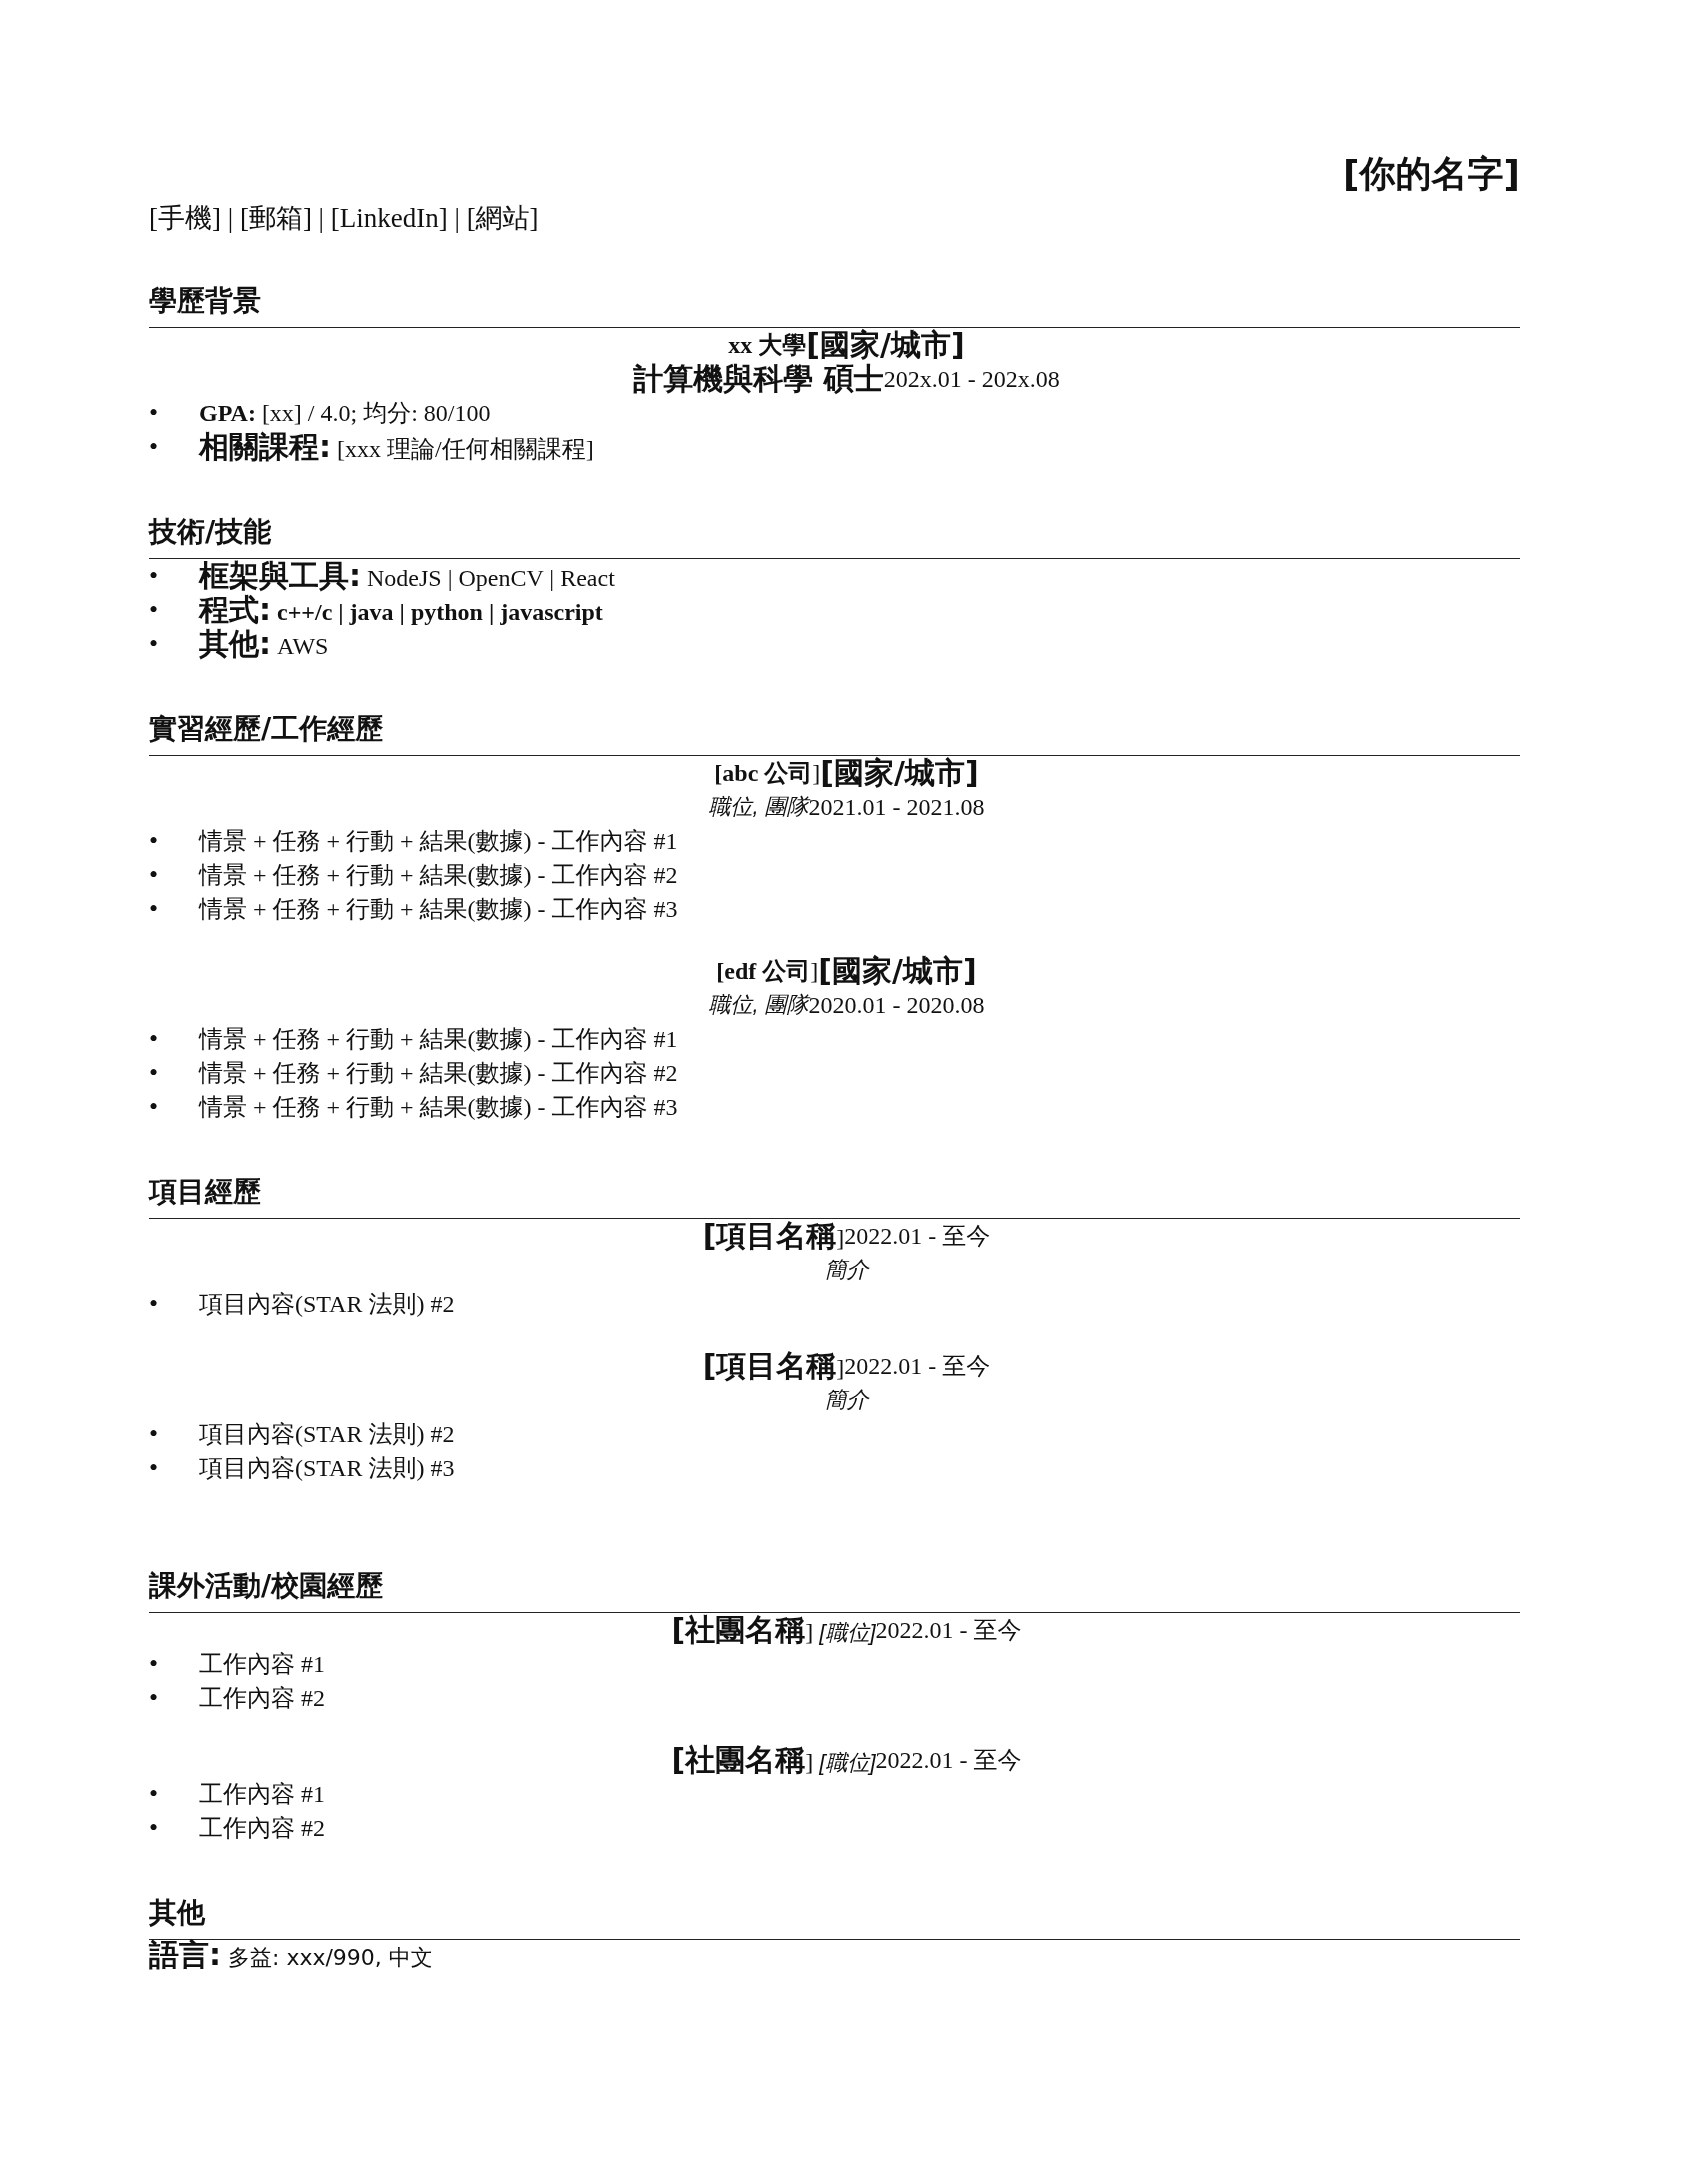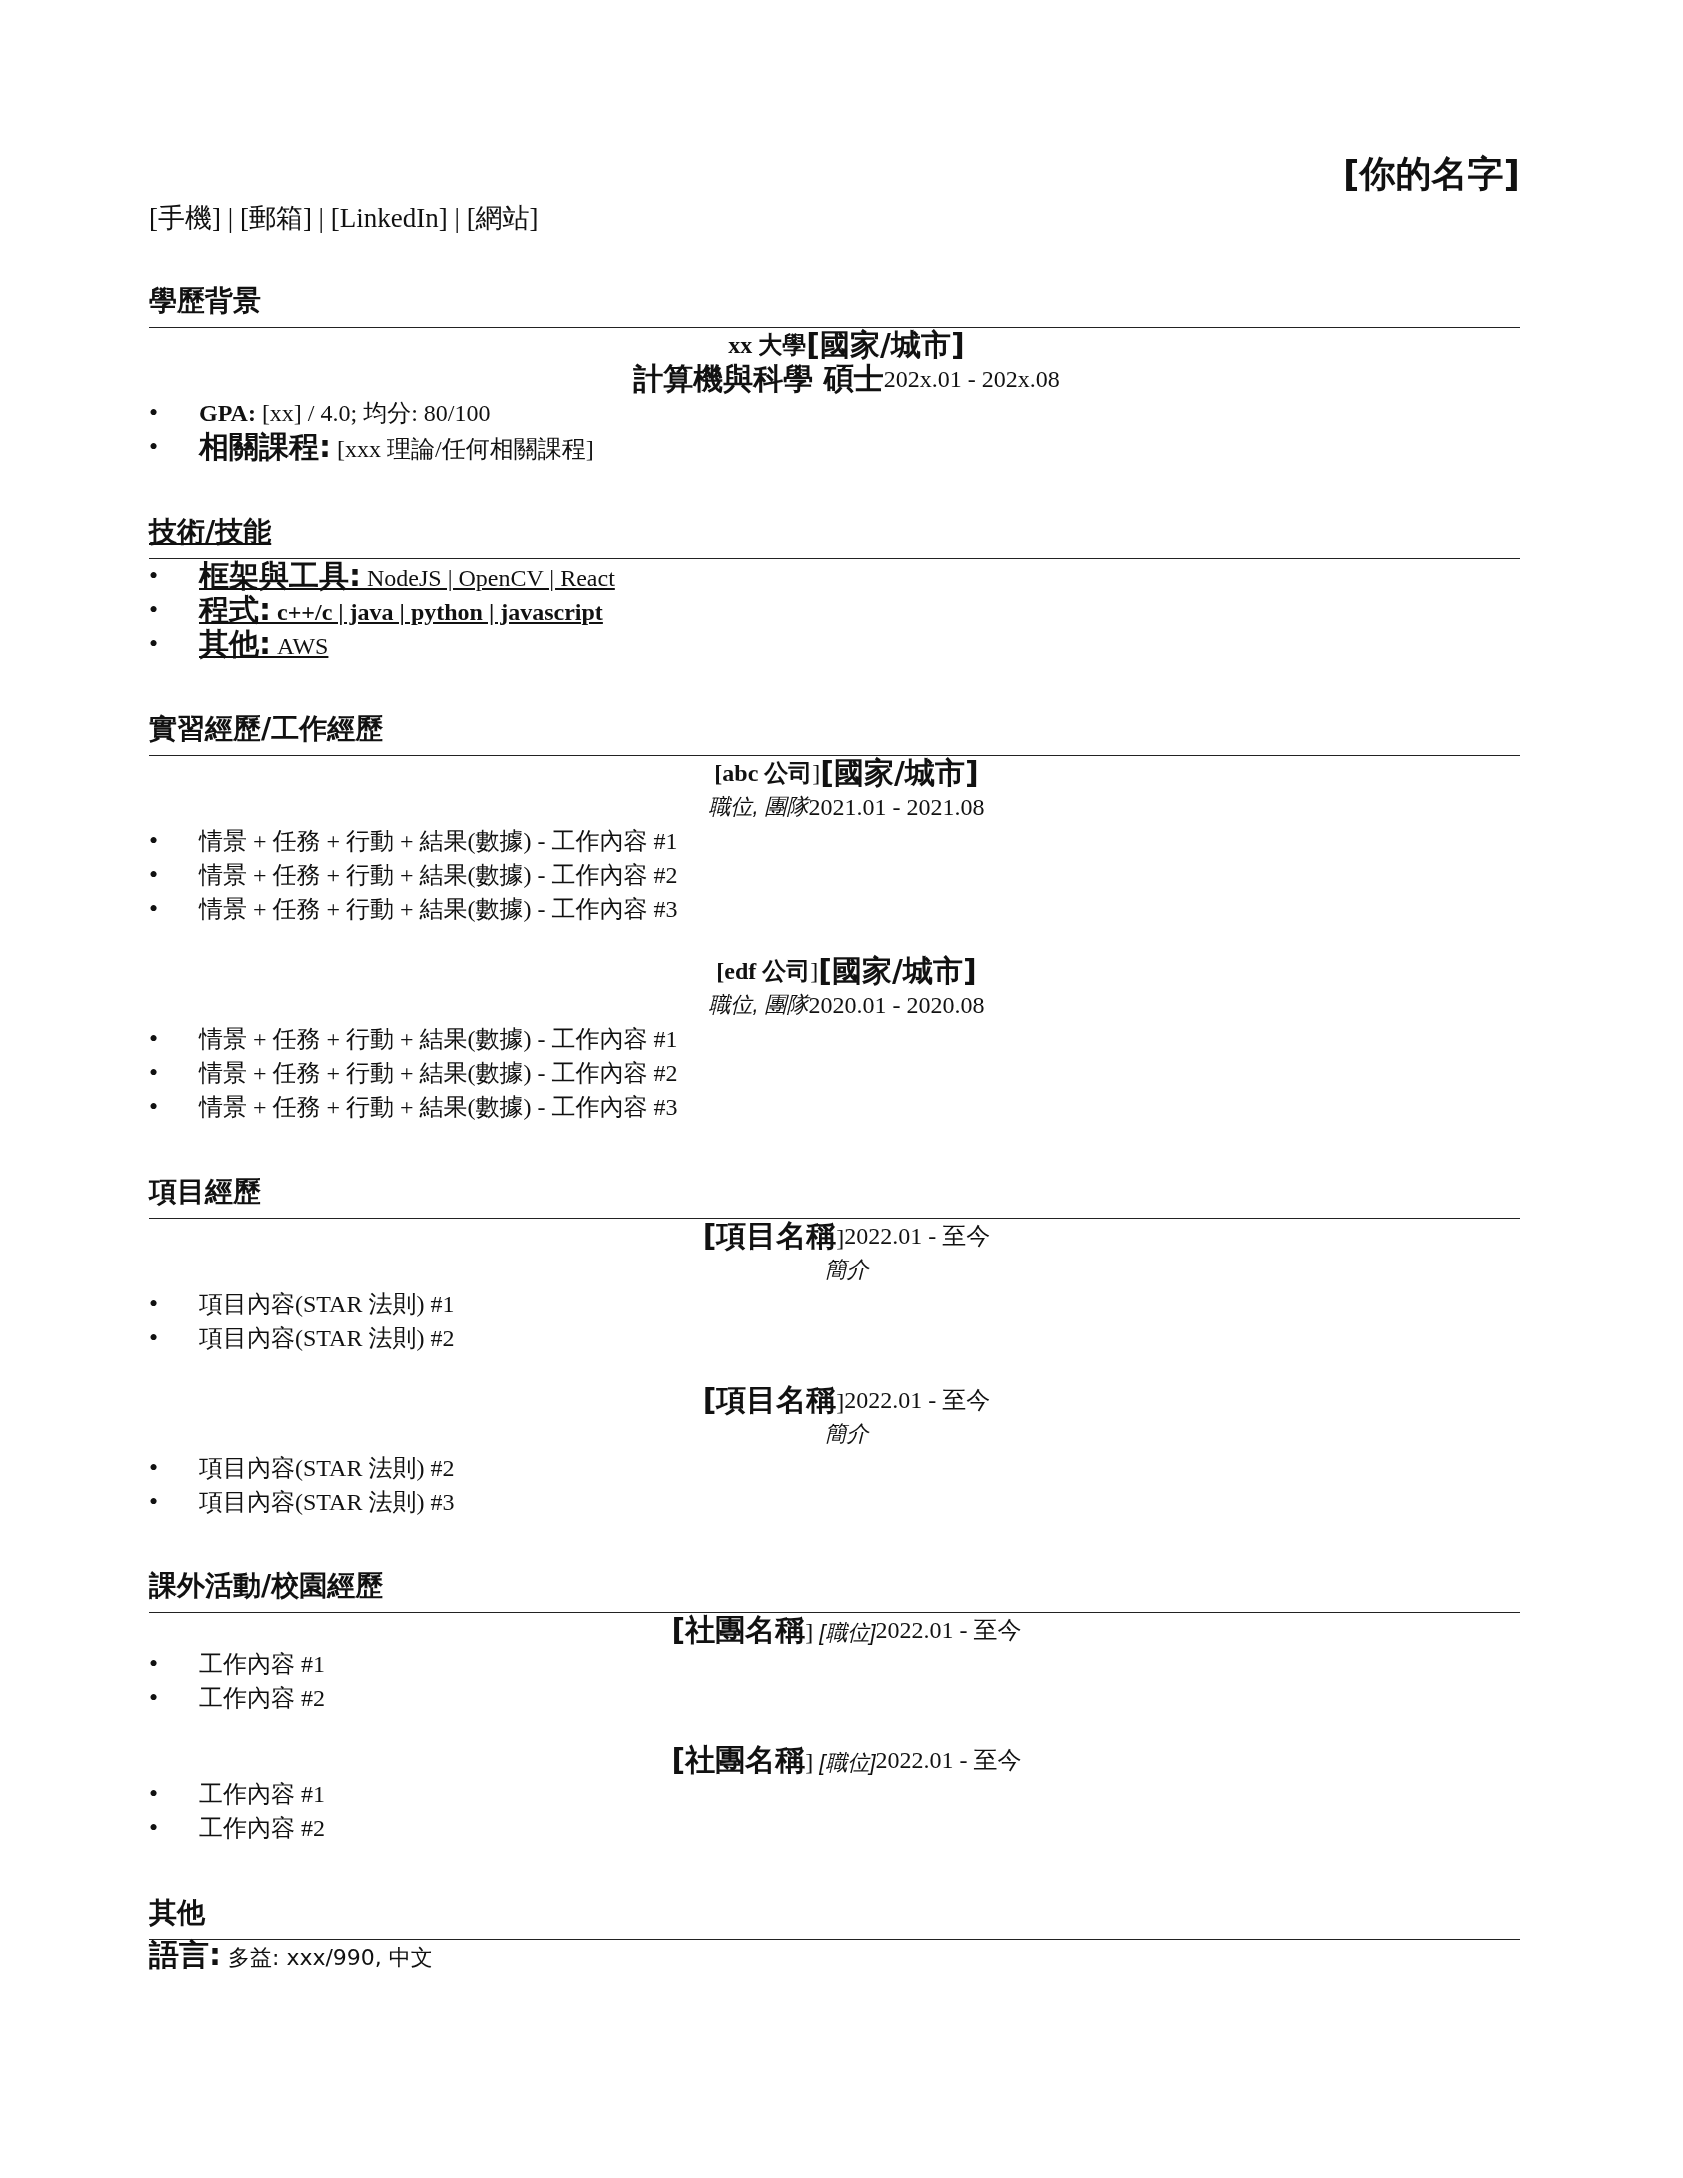--- a/index.html
+++ b/index.html
@@ -39,21 +39,21 @@
     <div class="row">
       <span class="cjkb">計算機與科學 碩士</span>
       <span>202x.01 - 202x.08</span>
     </div>
     <ul>
       <li><span class="b">GPA:</span><span> [xx] / 4.0; 均分: 80/100</span></li>
       <li><span class="cjkb">相關課程:</span><span> [xxx 理論/任何相關課程]</span></li>
     </ul>
   </div>
 
-  <div class="section" style="top:510px;text-decoration:underline;">
+  <div class="section" style="top:510px;">
     <div class="sec-title">技術/技能</div>
     <div class="sec-rule"></div>
     <ul>
       <li><span class="cjkb">框架與工具:</span><span> NodeJS | OpenCV | React</span></li>
       <li><span class="cjkb">程式:</span><span class="b"> c++/c | java | python | javascript</span></li>
       <li><span class="cjkb">其他:</span><span> AWS</span></li>
     </ul>
   </div>
 
   <div class="section" style="top:707px;">
@@ -101,21 +101,20 @@
 
     <div>
       <div class="row">
         <span><span class="cjkb">[項目名稱</span><span>]</span></span>
         <span>2022.01 - 至今</span>
       </div>
       <div class="row">
         <span class="it">簡介</span>
       </div>
       <ul>
-        <li>項目內容(STAR 法則) #1</li>
         <li>項目內容(STAR 法則) #2</li>
       </ul>
     </div>
 
     <div class="gap"></div>
 
     <div>
       <div class="row">
         <span><span class="cjkb">[項目名稱</span><span>]</span></span>
         <span>2022.01 - 至今</span>

